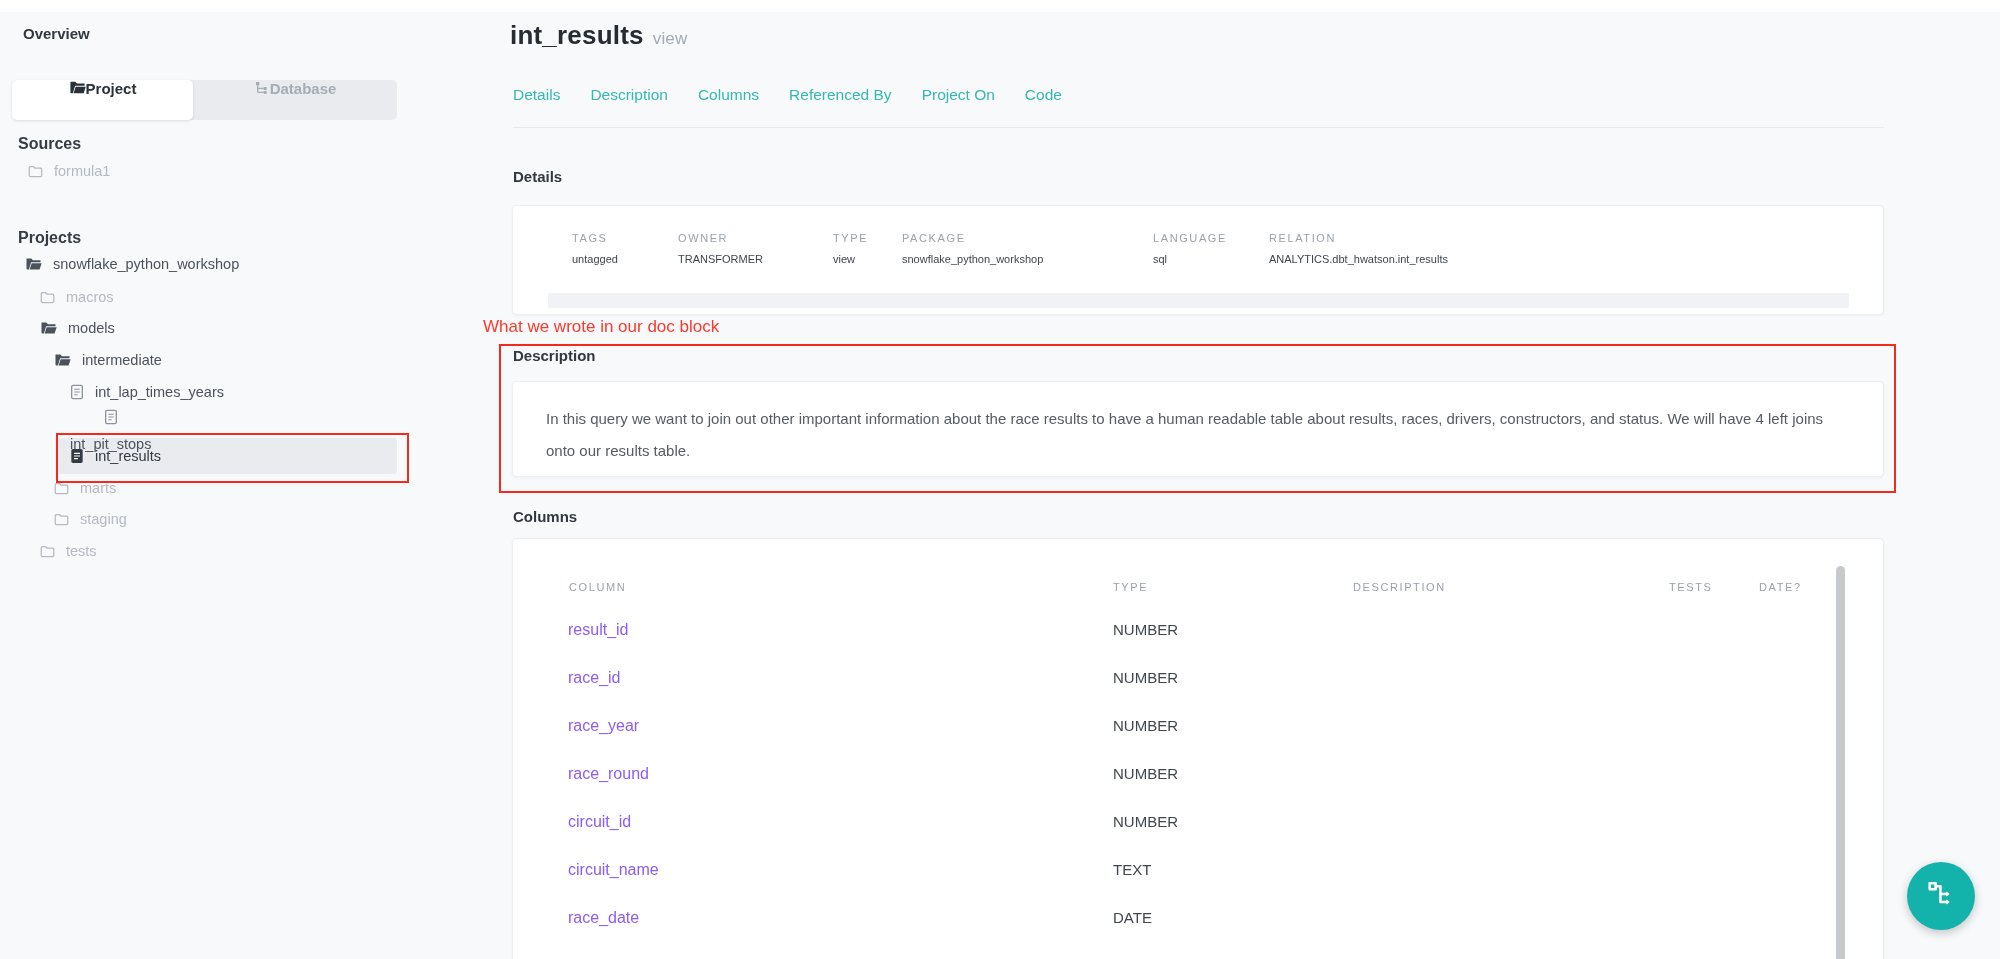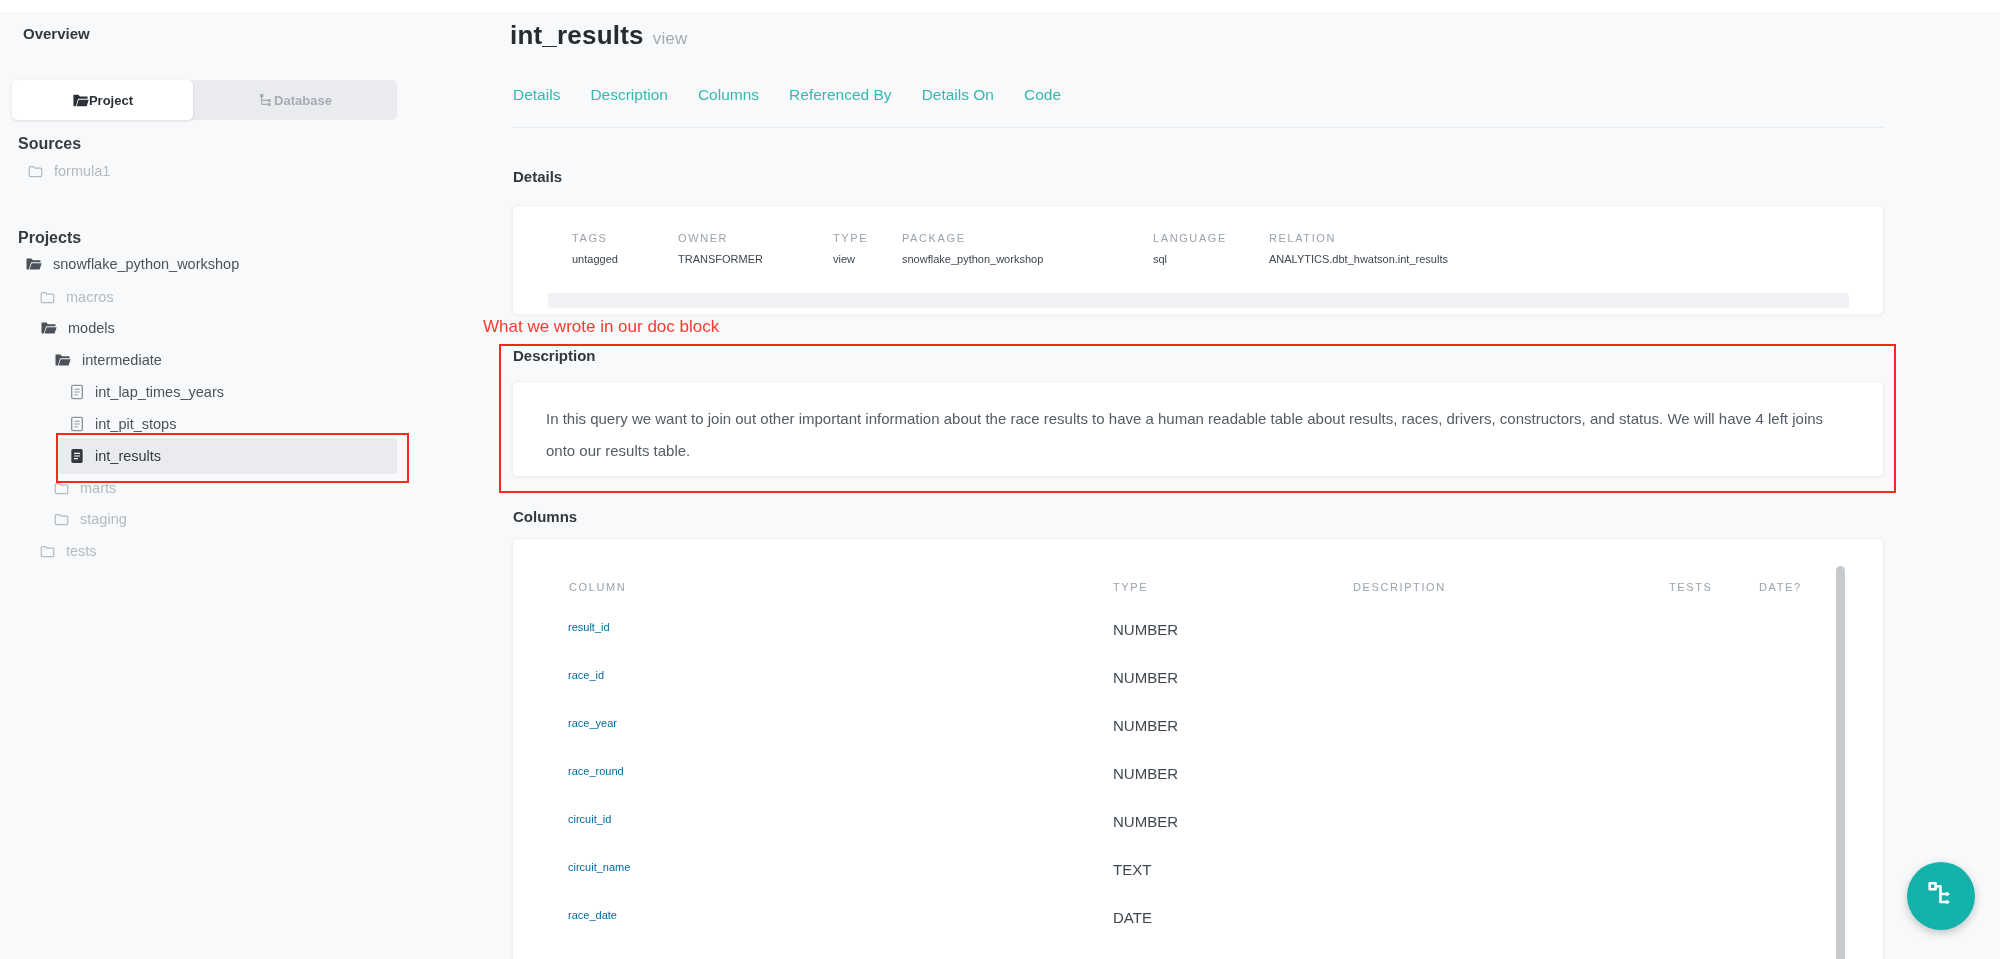--- a/index.html
+++ b/index.html
@@ -9,21 +9,21 @@
     font-family:"Liberation Sans",sans-serif;
     -webkit-font-smoothing:antialiased;
     color:#3f464e;
   }
   .abs{position:absolute;}
   .top-strip{left:0;top:0;width:2000px;height:12px;background:#ffffff;}
 
   
   .overview{left:23px;top:25px;font-size:15px;font-weight:bold;color:#32383f;}
   .toggle{left:12px;top:80px;width:385px;height:40px;background:#e9ebee;border-radius:5px;}
-  .seg{position:absolute;top:0;height:40px;display:flex;align-items:center;justify-content:center;font-size:13px;}
+  .seg{position:absolute;top:0;height:40px;display:flex;align-items:flex-start;justify-content:center;font-size:15px;}
   .seg-project{left:0;width:181px;background:#ffffff;border-radius:5px;box-shadow:0 1px 3px rgba(20,25,35,.12);font-weight:bold;color:#2b3138;}
   .seg-database{left:181px;width:204px;color:#a6adb5;font-weight:bold;}
   .side-head{font-size:16px;font-weight:bold;color:#363c44;}
   .tree-item{position:absolute;display:flex;align-items:center;gap:11px;font-size:14.5px;color:#4b525a;height:30px;cursor:default;}
   .tree-item.muted{color:#b4bac1;}
   .tree-item.selected{color:#343a41;font-weight:500;}
   .sel-bg{left:58px;top:438px;width:339px;height:36px;background:#e9ebee;border-radius:3px;}
   .redbox-side{left:56px;top:433px;width:349px;height:46px;border:2px solid #f5291d;pointer-events:none;z-index:6;}
   .ticon{flex:0 0 auto;display:inline-flex;}
 
@@ -49,21 +49,21 @@
   .desc-card{left:512px;top:381px;width:1372px;height:96px;}
   .desc-text{position:absolute;left:33px;top:21px;width:1300px;font-size:15px;line-height:32px;color:#555c64;}
 
   .cols-head{left:513px;top:508px;}
   .cols-card{left:512px;top:538px;width:1372px;height:500px;}
   .thead{position:absolute;top:42px;left:0;width:100%;font-size:11px;letter-spacing:1.6px;color:#9aa2ab;font-weight:500;}
   .th{position:absolute;top:0;}
   .th-col{left:56px;} .th-type{left:600px;} .th-desc{left:840px;} .th-tests{left:1156px;} .th-more{left:1246px;}
   .trows{position:absolute;top:82px;left:0;width:100%;}
   .trow{position:relative;height:48px;cursor:pointer;}
-  .trow .cname{position:absolute;left:55px;top:0;font-size:11px;color:#0369a1;}
+  .trow .cname{position:absolute;left:55px;top:0;font-size:16px;color:#8b5cf6;}
   .trow .ctype{position:absolute;left:600px;top:0;font-size:15px;color:#3f464e;}
   .vscroll{position:absolute;left:1323px;top:27px;width:9px;height:460px;background:#c6cacd;border-radius:5px;}
 
   .fab{left:1907px;top:862px;width:68px;height:68px;border-radius:50%;background:#13b2ab;
        box-shadow:0 3px 10px rgba(0,0,0,.22);display:flex;align-items:center;justify-content:center;cursor:pointer;z-index:8;}
 </style>
 </head>
 <body>
 
 <div class="abs top-strip"></div>
@@ -153,21 +153,21 @@
   <div class="tree-item" style="left:70px;top:377px;">
     <span class="ticon">
         <svg width="14" height="16" viewBox="0 0 20 24">
           <rect x="2" y="2" width="16" height="20" rx="2" fill="none" stroke="#8d949c" stroke-width="2"></rect>
           <path d="M6 8h8M6 12h8M6 16h5" stroke="#8d949c" stroke-width="1.6"></path>
         </svg>
       </span>
     <span>int_lap_times_years</span>
   </div>
 
-  <div class="tree-item" style="left:70px;top:409px;">
+  <div class="tree-item" style="left:70px;top:409px;flex-direction:column;">
     <span class="ticon">
         <svg width="14" height="16" viewBox="0 0 20 24">
           <rect x="2" y="2" width="16" height="20" rx="2" fill="none" stroke="#8d949c" stroke-width="2"></rect>
           <path d="M6 8h8M6 12h8M6 16h5" stroke="#8d949c" stroke-width="1.6"></path>
         </svg>
       </span>
     <span>int_pit_stops</span>
   </div>
 
   <div class="tree-item selected" style="left:70px;top:441px;z-index:5;">
@@ -213,21 +213,21 @@
 
   <div class="abs title">
     <span>int_results</span><span class="sub">view</span>
   </div>
 
   <div class="abs tabs">
     <span class="tab">Details</span>
     <span class="tab">Description</span>
     <span class="tab">Columns</span>
     <span class="tab">Referenced By</span>
-    <span class="tab">Details On</span>
+    <span class="tab">Project On</span>
     <span class="tab">Code</span>
   </div>
   <div class="abs tabs-divider"></div>
 
   <div class="abs sec-head" style="left:513px;top:168px;">Details</div>
   <div class="abs card details-card">
     <div class="field" style="left:59px;">
       <div class="flabel">TAGS</div>
       <div class="fvalue">untagged</div>
     </div>

